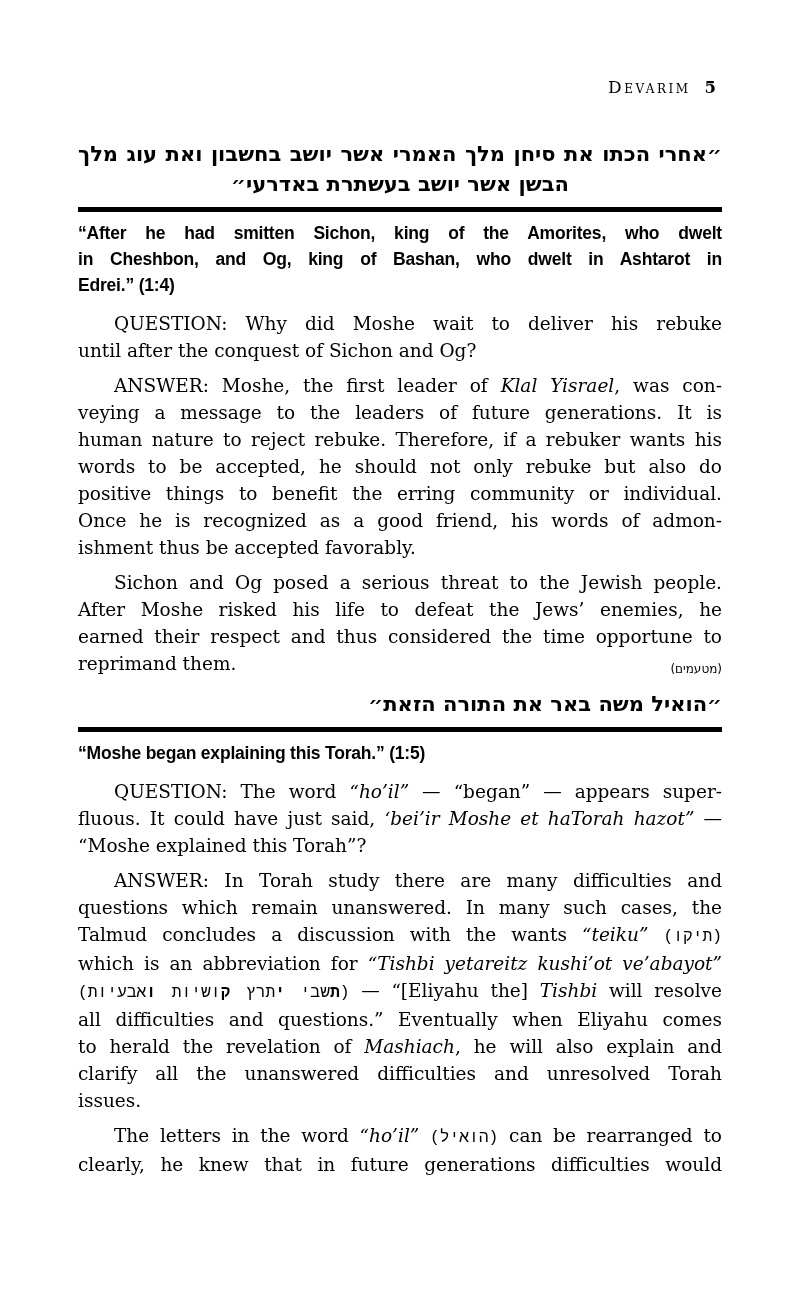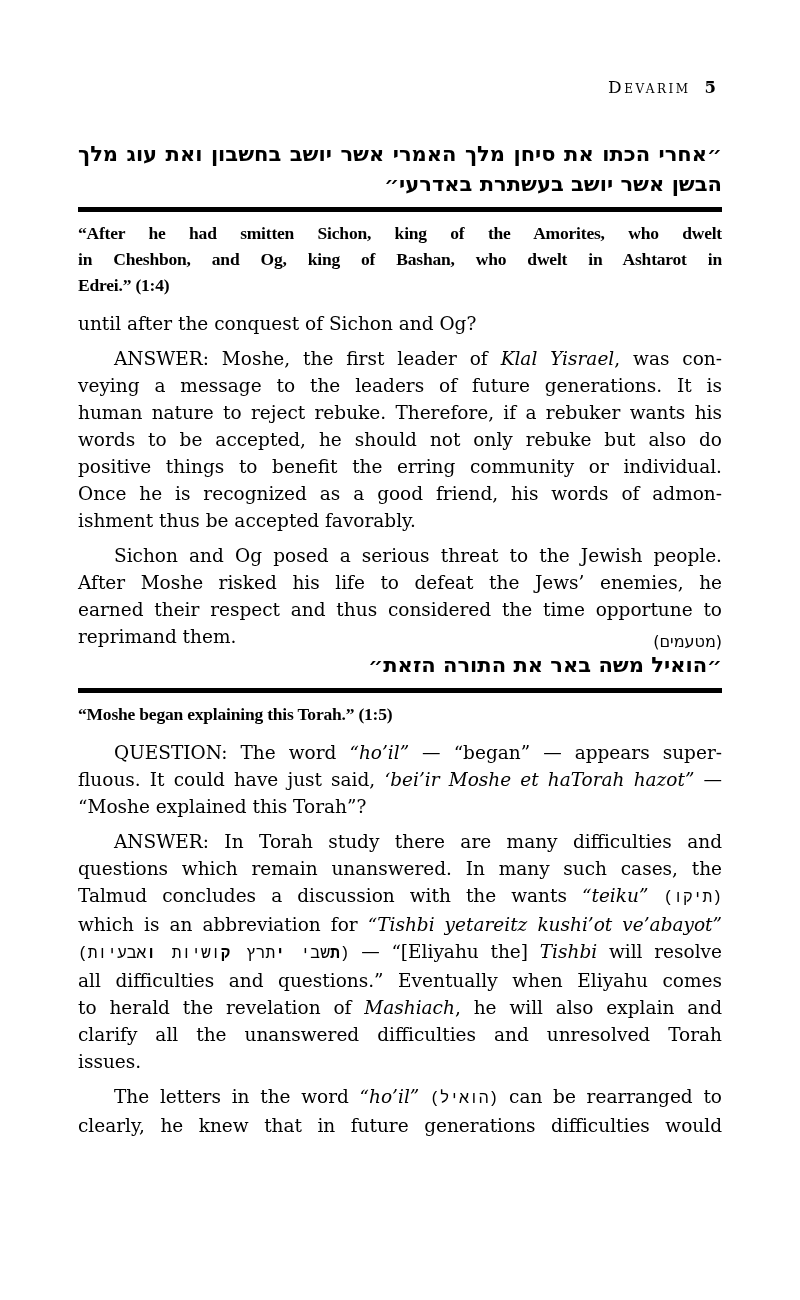--- a/index.html
+++ b/index.html
@@ -27,34 +27,34 @@
   }
   .running-head .pagenum{
     font-variant:normal;
     font-weight:700;
     font-size:16.5px;
     letter-spacing:0;
     margin-left:14px;
   }
   
   .section-1{margin-top:42px;}
-  .section-2{margin-top:0;}
+  .section-2{margin-top:12px;}
   .heb-heading{
     direction:rtl;
     font-family:"DejaVu Sans", sans-serif;
     font-weight:700;
     font-size:21px;
     line-height:30px;
   }
   .heb-line.justify{text-align:justify;text-align-last:justify;}
-  .heb-line.left{text-align:right;}
+  .heb-line.left{text-align:center;}
   .heb-line.right{text-align:right;}
   .rule{height:5px;background:#000;margin-top:8px;}
   .trans{
-    font-family:Liberation Serif, serif;
+    font-family:Liberation Sans, sans-serif;
     font-weight:700;
     font-size:17.5px;
     line-height:26px;
     letter-spacing:-0.2px;
     margin-top:8px;
   }
   .trans .tline.j{text-align:justify;text-align-last:justify;}
   .para{
     font-size:18.5px;
     line-height:27px;
@@ -63,21 +63,21 @@
   .para.qpara{margin-top:12px;}
   .bline{text-align:justify;text-align-last:justify;}
   .bline.nolast{text-align:left;text-align-last:auto;}
   .bline.first{text-indent:36px;}
   .i{font-style:italic;}
   .he{font-family:Liberation Mono, monospace;font-size:0.88em;}
   .hb{font-weight:700;}
   .citation{
     direction:rtl;
     font-family:"DejaVu Sans", sans-serif;
-    font-size:16px;
+    font-size:12px;
     line-height:16px;
     margin-top:-16px;
   }
 </style>
 </head>
 <body>
 
 <div class="page">
   <div class="content">
     <div class="running-head">
@@ -89,20 +89,21 @@
             <div class="heb-line justify" dir="rtl">״אחרי הכתו את סיחן מלך האמרי אשר יושב בחשבון ואת עוג מלך</div>
             <div class="heb-line left" dir="rtl">הבשן אשר יושב בעשתרת באדרעי״</div>
           </div>
           <div class="rule"></div>
           <div class="trans">
             <div class="tline j">“After he had smitten Sichon, king of the Amorites, who dwelt</div>
             <div class="tline j">in Cheshbon, and Og, king of Bashan, who dwelt in Ashtarot in</div>
             <div class="tline">Edrei.” (1:4)</div>
           </div>
           <div class="para qpara">
+            <div class="bline first"><span>QUESTION: Why did Moshe wait to deliver his rebuke</span></div>
             <div class="bline nolast"><span>until after the conquest of Sichon and Og?</span></div>
           </div>
           <div class="para">
             <div class="bline first"><span>ANSWER: Moshe, the first leader of </span><span class="i">Klal Yisrael</span><span>, was con-</span></div>
             <div class="bline"><span>veying a message to the leaders of future generations. It is</span></div>
             <div class="bline"><span>human nature to reject rebuke. Therefore, if a rebuker wants his</span></div>
             <div class="bline"><span>words to be accepted, he should not only rebuke but also do</span></div>
             <div class="bline"><span>positive things to benefit the erring community or individual.</span></div>
             <div class="bline"><span>Once he is recognized as a good friend, his words of admon-</span></div>
             <div class="bline nolast"><span>ishment thus be accepted favorably.</span></div>

